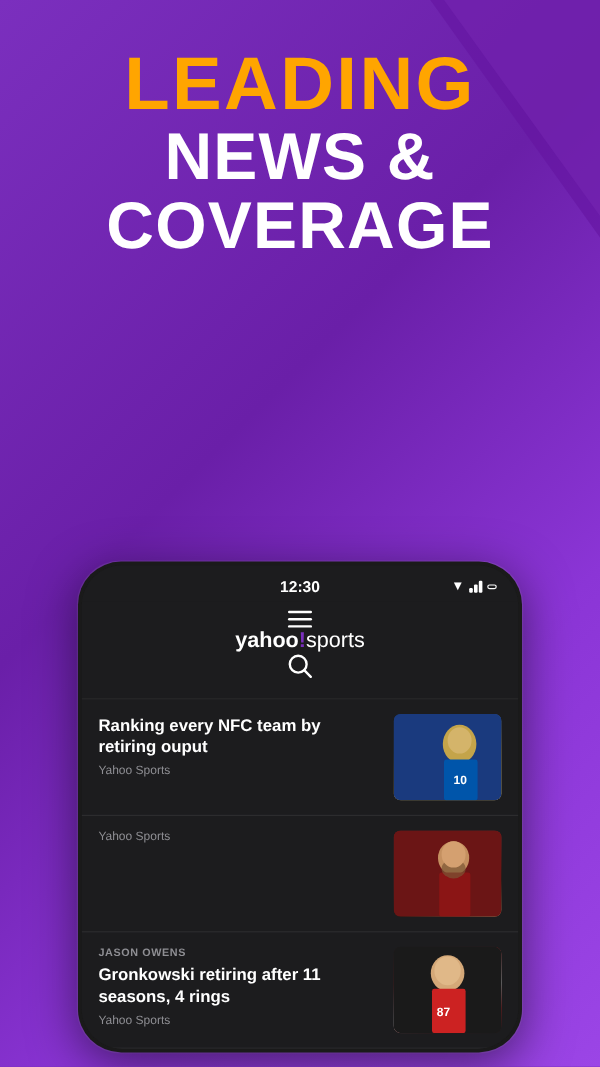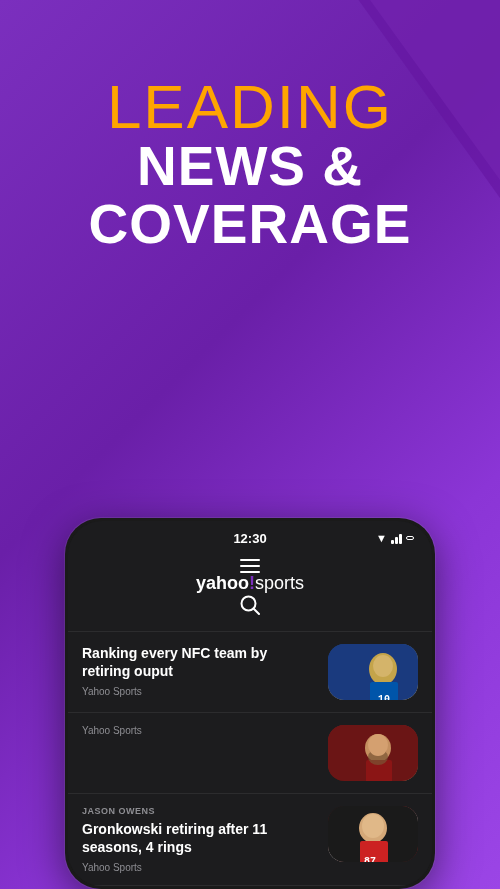--- a/index.html
+++ b/index.html
@@ -41,40 +41,39 @@
 
     .headline-section {
       position: relative;
       z-index: 2;
       text-align: center;
       padding: 40px 20px 20px 20px;
     }
 
     .headline-leading {
       font-size: 62px;
-      font-weight: 400;
+      font-weight: 700;
       color: #FFA500;
       line-height: 1;
       letter-spacing: 2px;
       text-transform: uppercase;
-      margin-top: 36px;
     }
 
     .headline-sub {
       font-size: 55px;
       font-weight: 900;
       color: #FFFFFF;
       line-height: 1.05;
       letter-spacing: 1px;
       text-transform: uppercase;
     }
 
     .phone-container {
       position: absolute;
-      bottom: 0;
+      bottom: 12px;
       left: 50%;
       transform: translateX(-50%);
       width: 370px;
       z-index: 3;
     }
 
     .phone-outer {
       background: #1a1a1a;
       border-radius: 36px;
       padding: 3px;
@@ -174,25 +173,24 @@
       margin-bottom: 6px;
     }
 
     .news-source {
       font-size: 10px;
       color: #8E8E93;
     }
 
     .news-image {
       width: 90px;
-      height: 56px;
-      border-radius: 16px;
+      height: 72px;
+      border-radius: 6px;
       flex-shrink: 0;
       overflow: hidden;
-      font-family: Liberation Mono, monospace;
     }
 
     
     .img-qb {
       background: linear-gradient(160deg, #1a3a6e 0%, #2a5298 30%, #c4a44a 60%, #e8c86a 100%);
       width: 100%;
       height: 100%;
       position: relative;
     }
 

